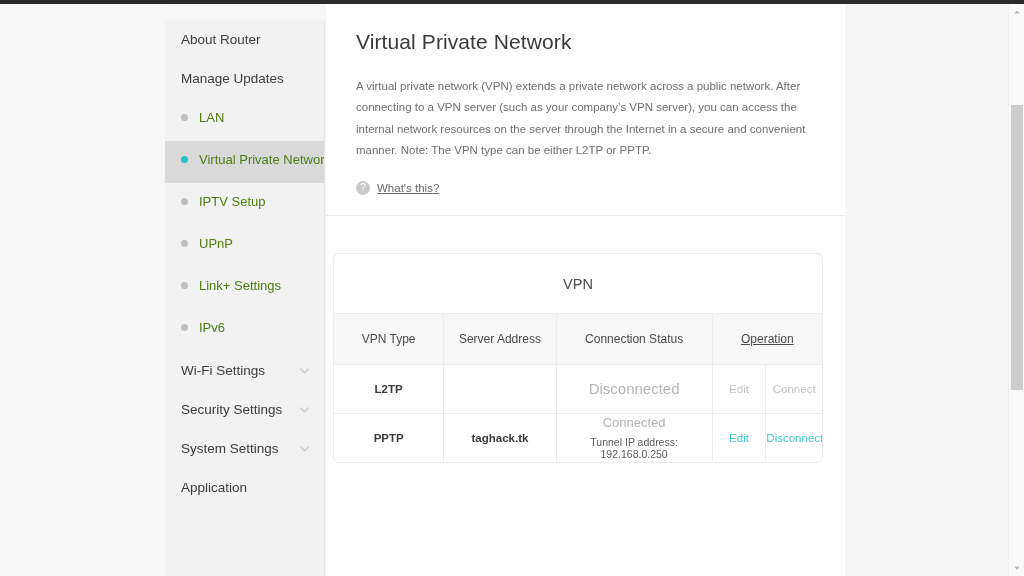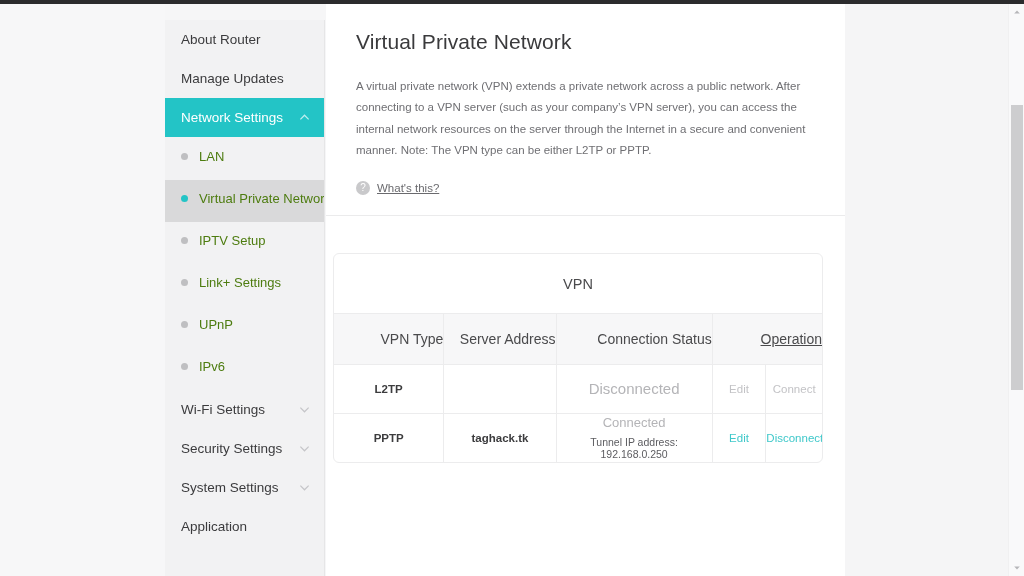--- a/index.html
+++ b/index.html
@@ -125,25 +125,25 @@
     border-bottom: 1px solid #ececed;
   }
 
   table.vpn {
     width: 100%;
     border-collapse: collapse;
     table-layout: fixed;
   }
   table.vpn th {
     background: #f7f7f8;
-    font-size: 14px; font-weight: normal; color: #4a4a4c;
+    font-size: 12px; font-weight: normal; color: #4a4a4c;
     height: 50px;
     border-right: 1px solid #ececed;
     border-bottom: 1px solid #ececed;
-    text-align: right;
+    text-align: center;
     vertical-align: middle;
   }
   table.vpn th:last-child { border-right: none; text-decoration: underline; }
   table.vpn td {
     height: 49px;
     border-right: 1px solid #ececed;
     border-bottom: 1px solid #ececed;
     text-align: center;
     vertical-align: middle;
     font-size: 11.5px;
@@ -202,44 +202,36 @@
   <nav class="sidebar">
 
     <div class="nav-top-item">
       <span>About Router</span>
     </div>
 
     <div class="nav-top-item">
       <span>Manage Updates</span>
     </div>
 
-    <div class="nav-top-item group active">
-      <span>Network Settings</span>
-      <span class="chev">
-        <svg viewBox="0 0 12 12">
-            <path d="M1.5 8 L6 3.5 L10.5 8" fill="none" stroke="#bfeef0" stroke-width="1.3"></path>
-          </svg>
-      </span>
-    </div>
 
     <div class="sub-group">
       <div class="nav-sub-item">
         <span class="dot"></span><span>LAN</span>
       </div>
       <div class="nav-sub-item selected">
         <span class="dot"></span><span>Virtual Private Network</span>
       </div>
       <div class="nav-sub-item">
         <span class="dot"></span><span>IPTV Setup</span>
       </div>
       <div class="nav-sub-item">
+        <span class="dot"></span><span>UPnP</span>
+      </div>
+      <div class="nav-sub-item">
         <span class="dot"></span><span>Link+ Settings</span>
-      </div>
-      <div class="nav-sub-item">
-        <span class="dot"></span><span>UPnP</span>
       </div>
       <div class="nav-sub-item">
         <span class="dot"></span><span>IPv6</span>
       </div>
     </div>
 
     <div class="nav-top-item group">
       <span>Wi-Fi Settings</span>
       <span class="chev">
         <svg viewBox="0 0 12 12">

